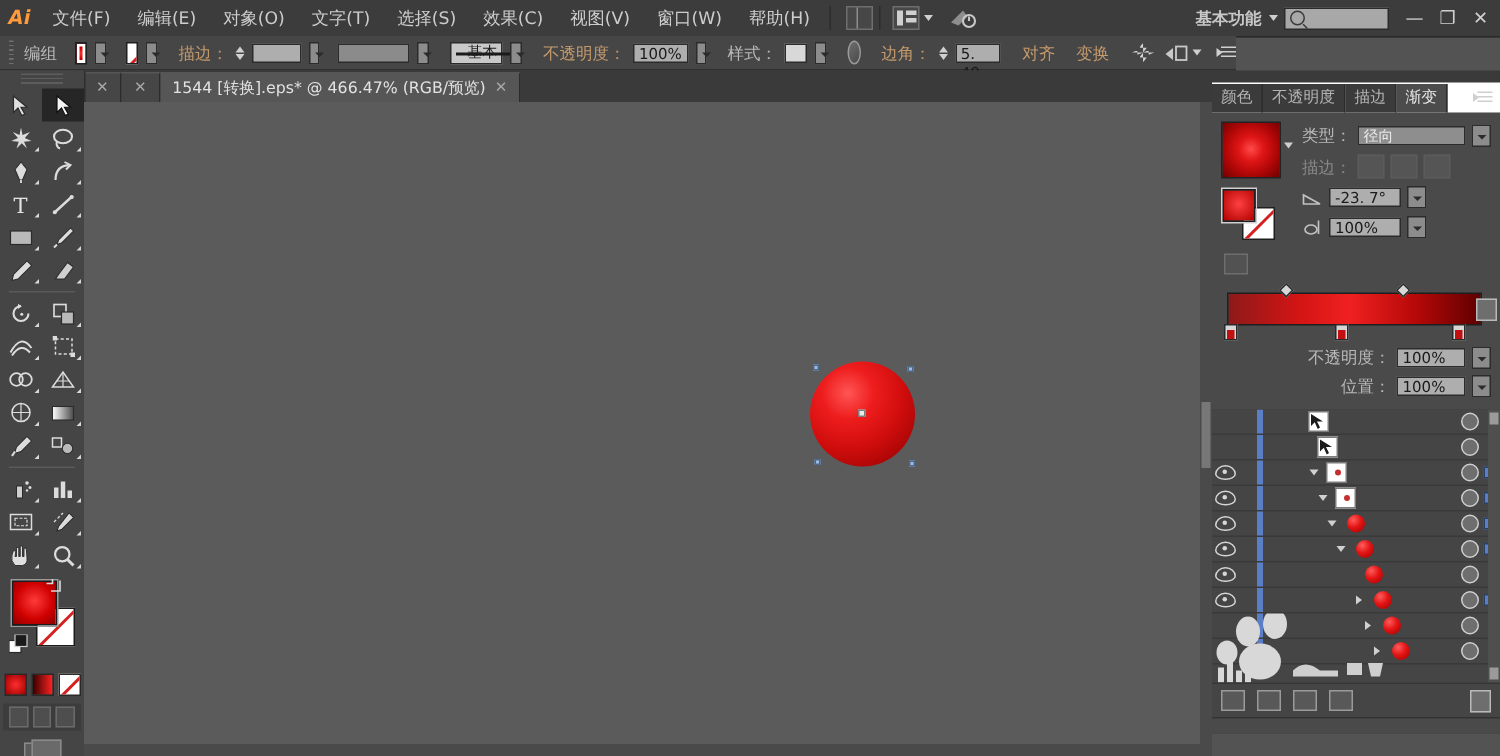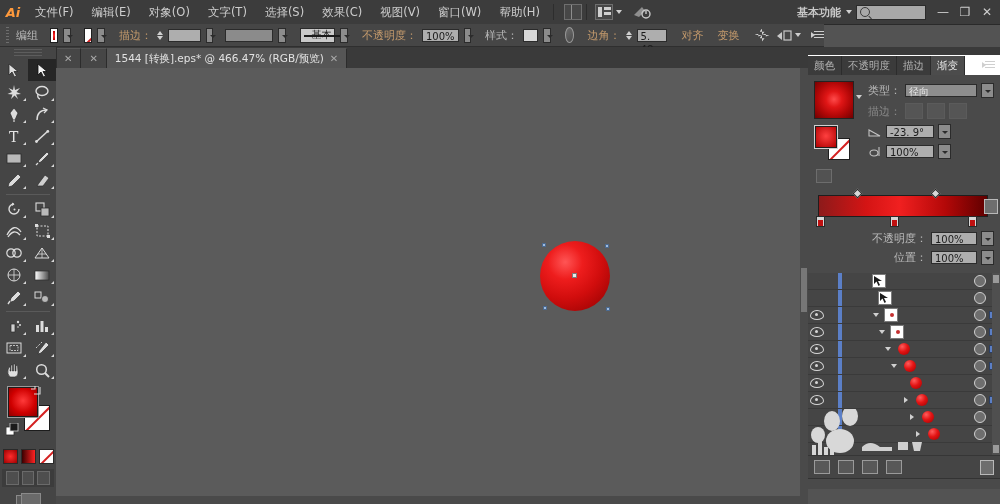--- a/index.html
+++ b/index.html
@@ -673,21 +673,21 @@
           <div class="row" style="gap:4px">
             <span class="lbl" style="color:#888">描边：</span>
             <span style="width:16px;height:14px;border:1px solid #5b5b5b;background:#555"></span>
             <span style="width:16px;height:14px;border:1px solid #5b5b5b;background:#555"></span>
             <span style="width:16px;height:14px;border:1px solid #5b5b5b;background:#555"></span>
           </div>
           <div class="row" style="gap:4px">
             <svg width="14" height="12" viewBox="0 0 14 12">
               <path d="M1 10 L12 10 L1 4 Z" fill="none" stroke="#c2c2c2" stroke-width="1.1"></path>
             </svg>
-            <span class="field" style="width:48px">-23. 9°</span>
+            <span class="field" style="width:48px">-23. 7°</span>
             <span class="drop"></span>
           </div>
           <div class="row" style="gap:4px">
             <svg width="14" height="12" viewBox="0 0 14 12">
               <ellipse cx="6" cy="7" rx="4" ry="3" fill="none" stroke="#c2c2c2" stroke-width="1.1"></ellipse>
               <path d="M11 1 L11 10" stroke="#c2c2c2" stroke-width="1.1"></path>
             </svg>
             <span class="field" style="width:48px">100%</span>
             <span class="drop"></span>
           </div>

